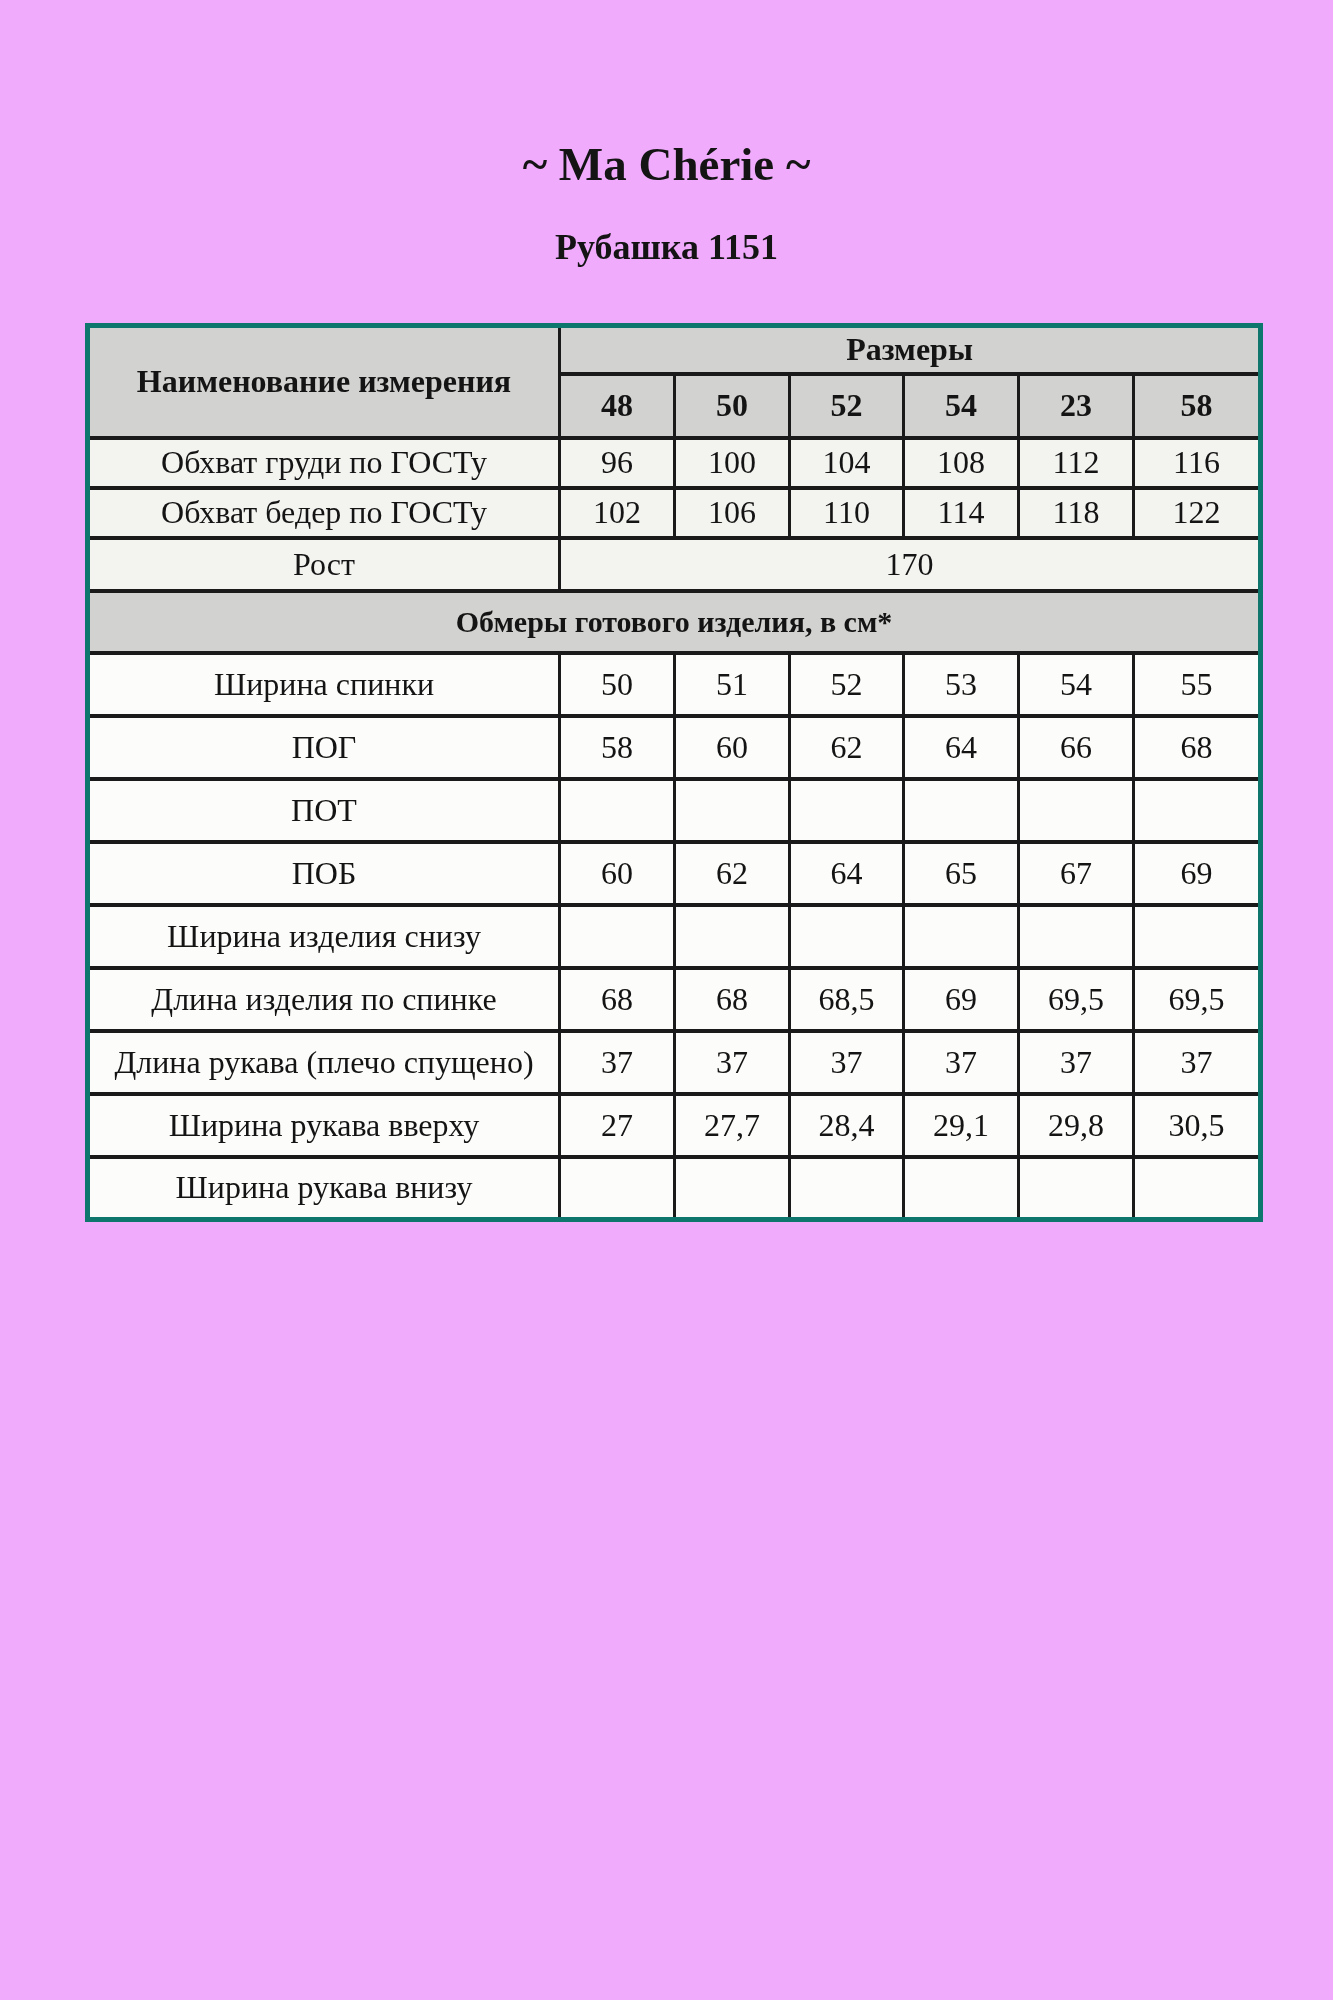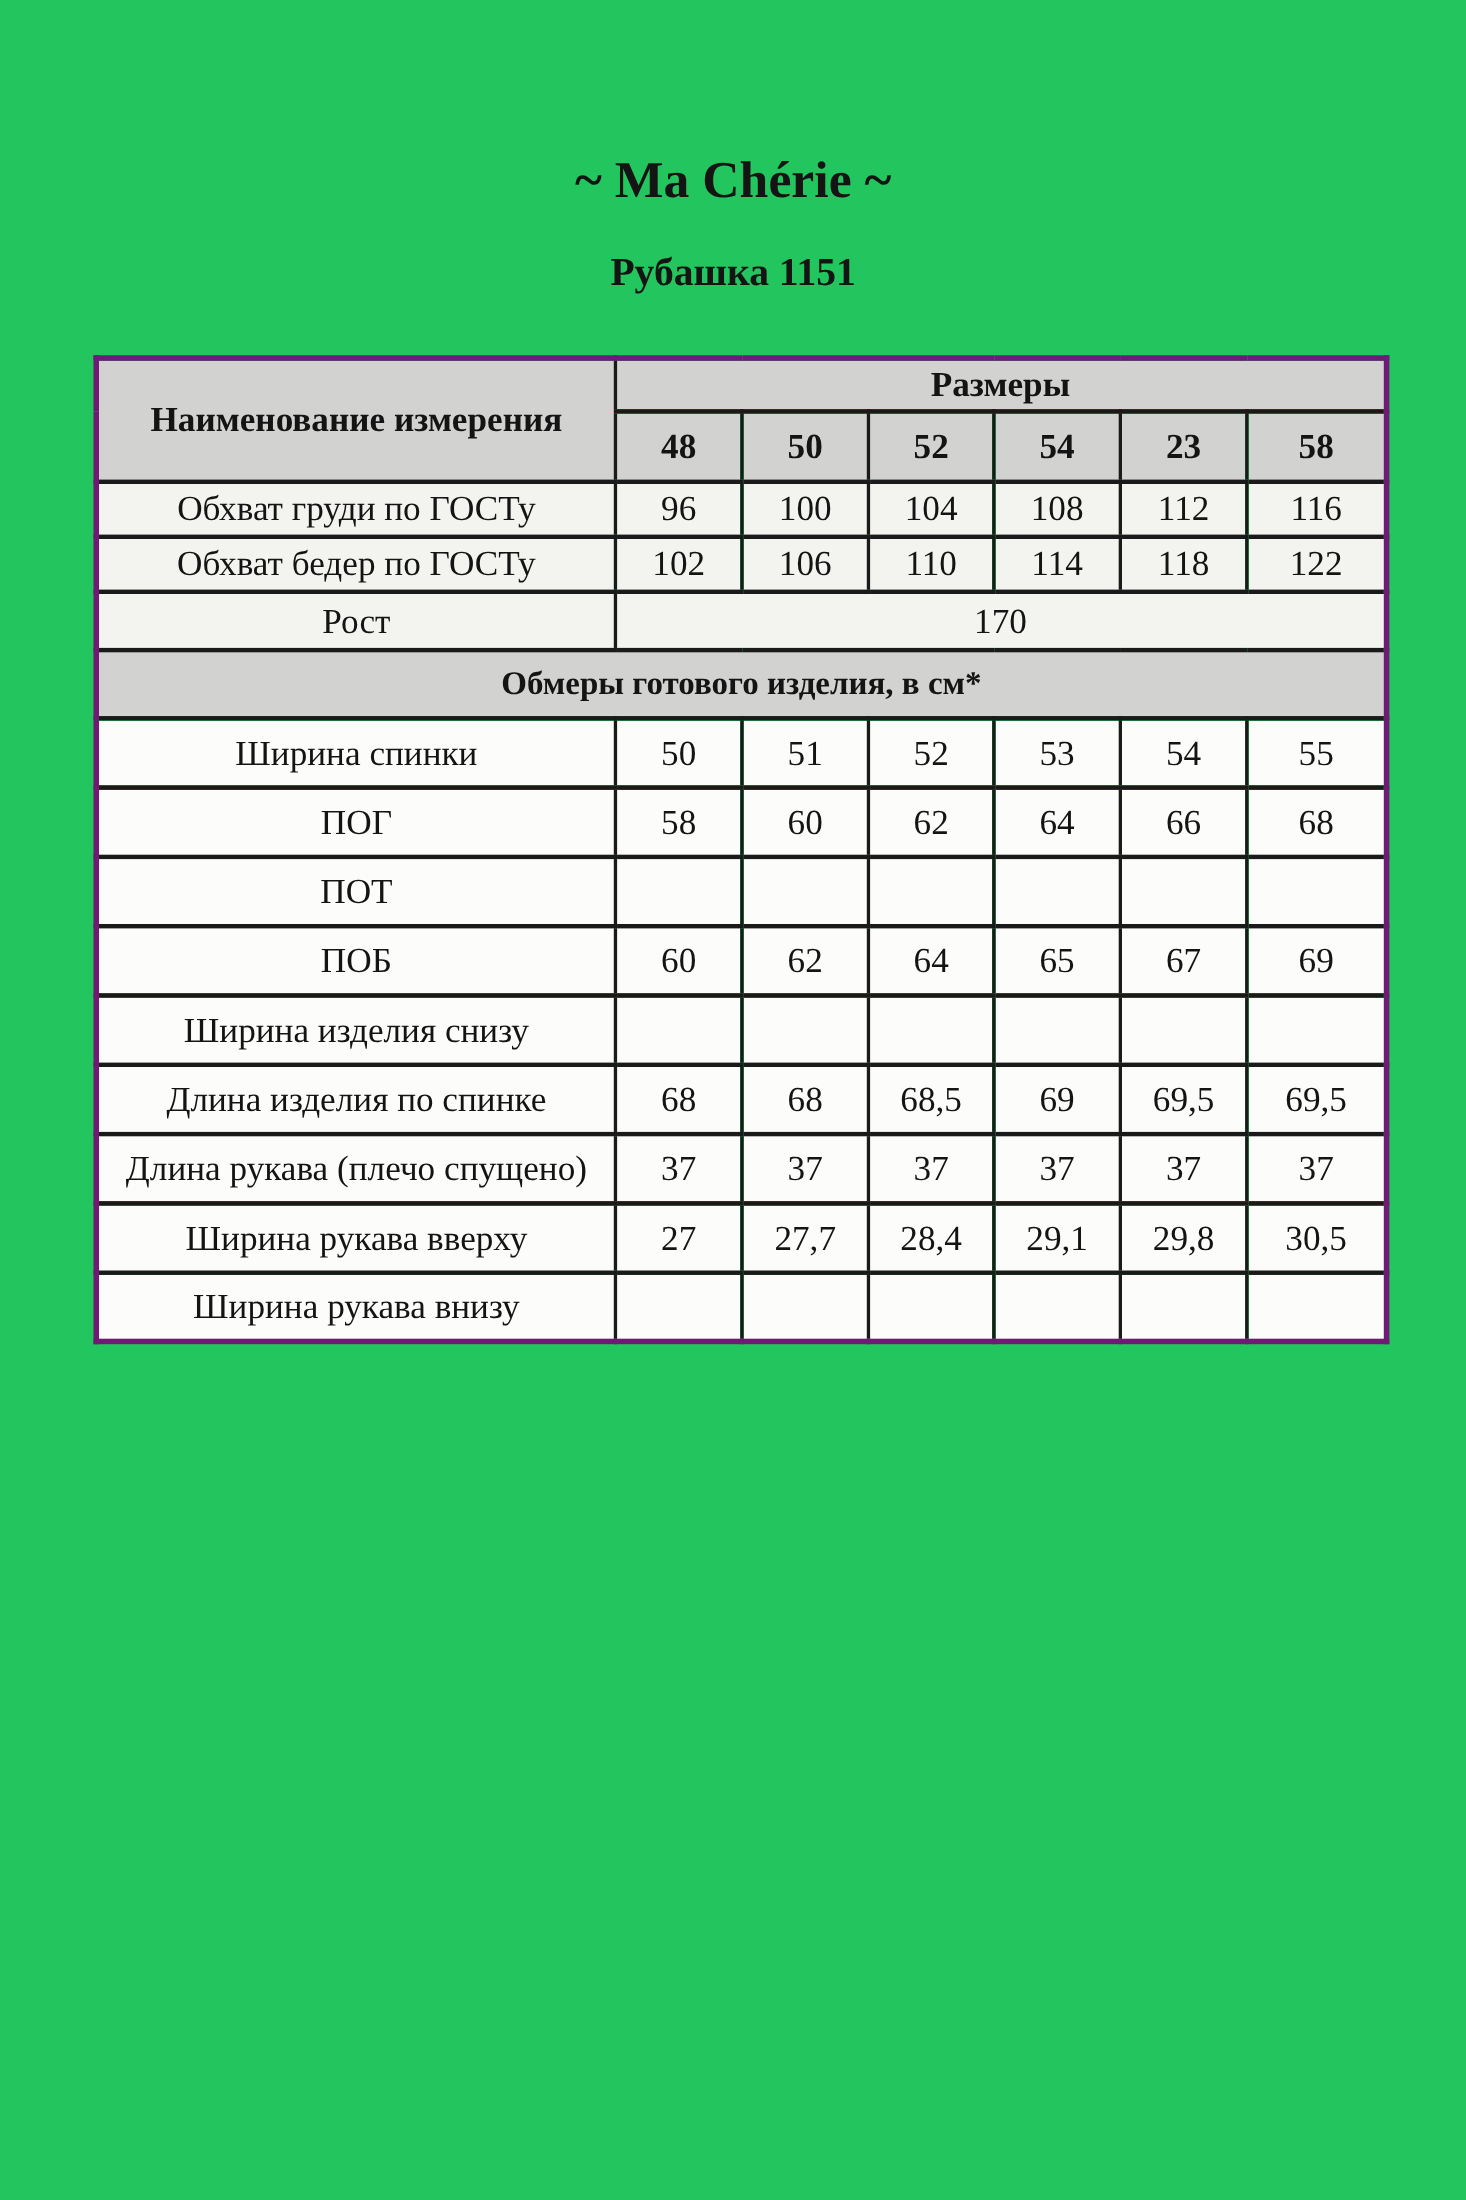--- a/index.html
+++ b/index.html
@@ -4,21 +4,21 @@
 <style>
   html, body {
     margin: 0;
     padding: 0;
     background: #e9e9e7;
   }
   .page {
     position: relative;
     width: 1333px;
     height: 2000px;
-    background: #22c55e;
+    background: #f0abfc;
     font-family: "Liberation Serif", "DejaVu Serif", serif;
     color: #141414;
     overflow: hidden;
   }
   .brand-title {
     margin: 0;
     padding-top: 140px;
     text-align: center;
     font-size: 47px;
     font-weight: bold;
@@ -36,21 +36,21 @@
     text-align: center;
     font-size: 36px;
     font-weight: bold;
     line-height: 1.05;
   }
   table.meas {
     border-collapse: collapse;
     table-layout: fixed;
     width: 1173px;
     margin: 56px 0 0 85px;
-    border: 5px solid #701a75;
+    border: 5px solid #0f766e;
   }
   table.meas th,
   table.meas td {
     border: 3px solid #1a1a1a;
     border-top-width: 4px;
     border-bottom-width: 4px;
     text-align: center;
     vertical-align: middle;
     font-size: 32px;
     padding: 0;

